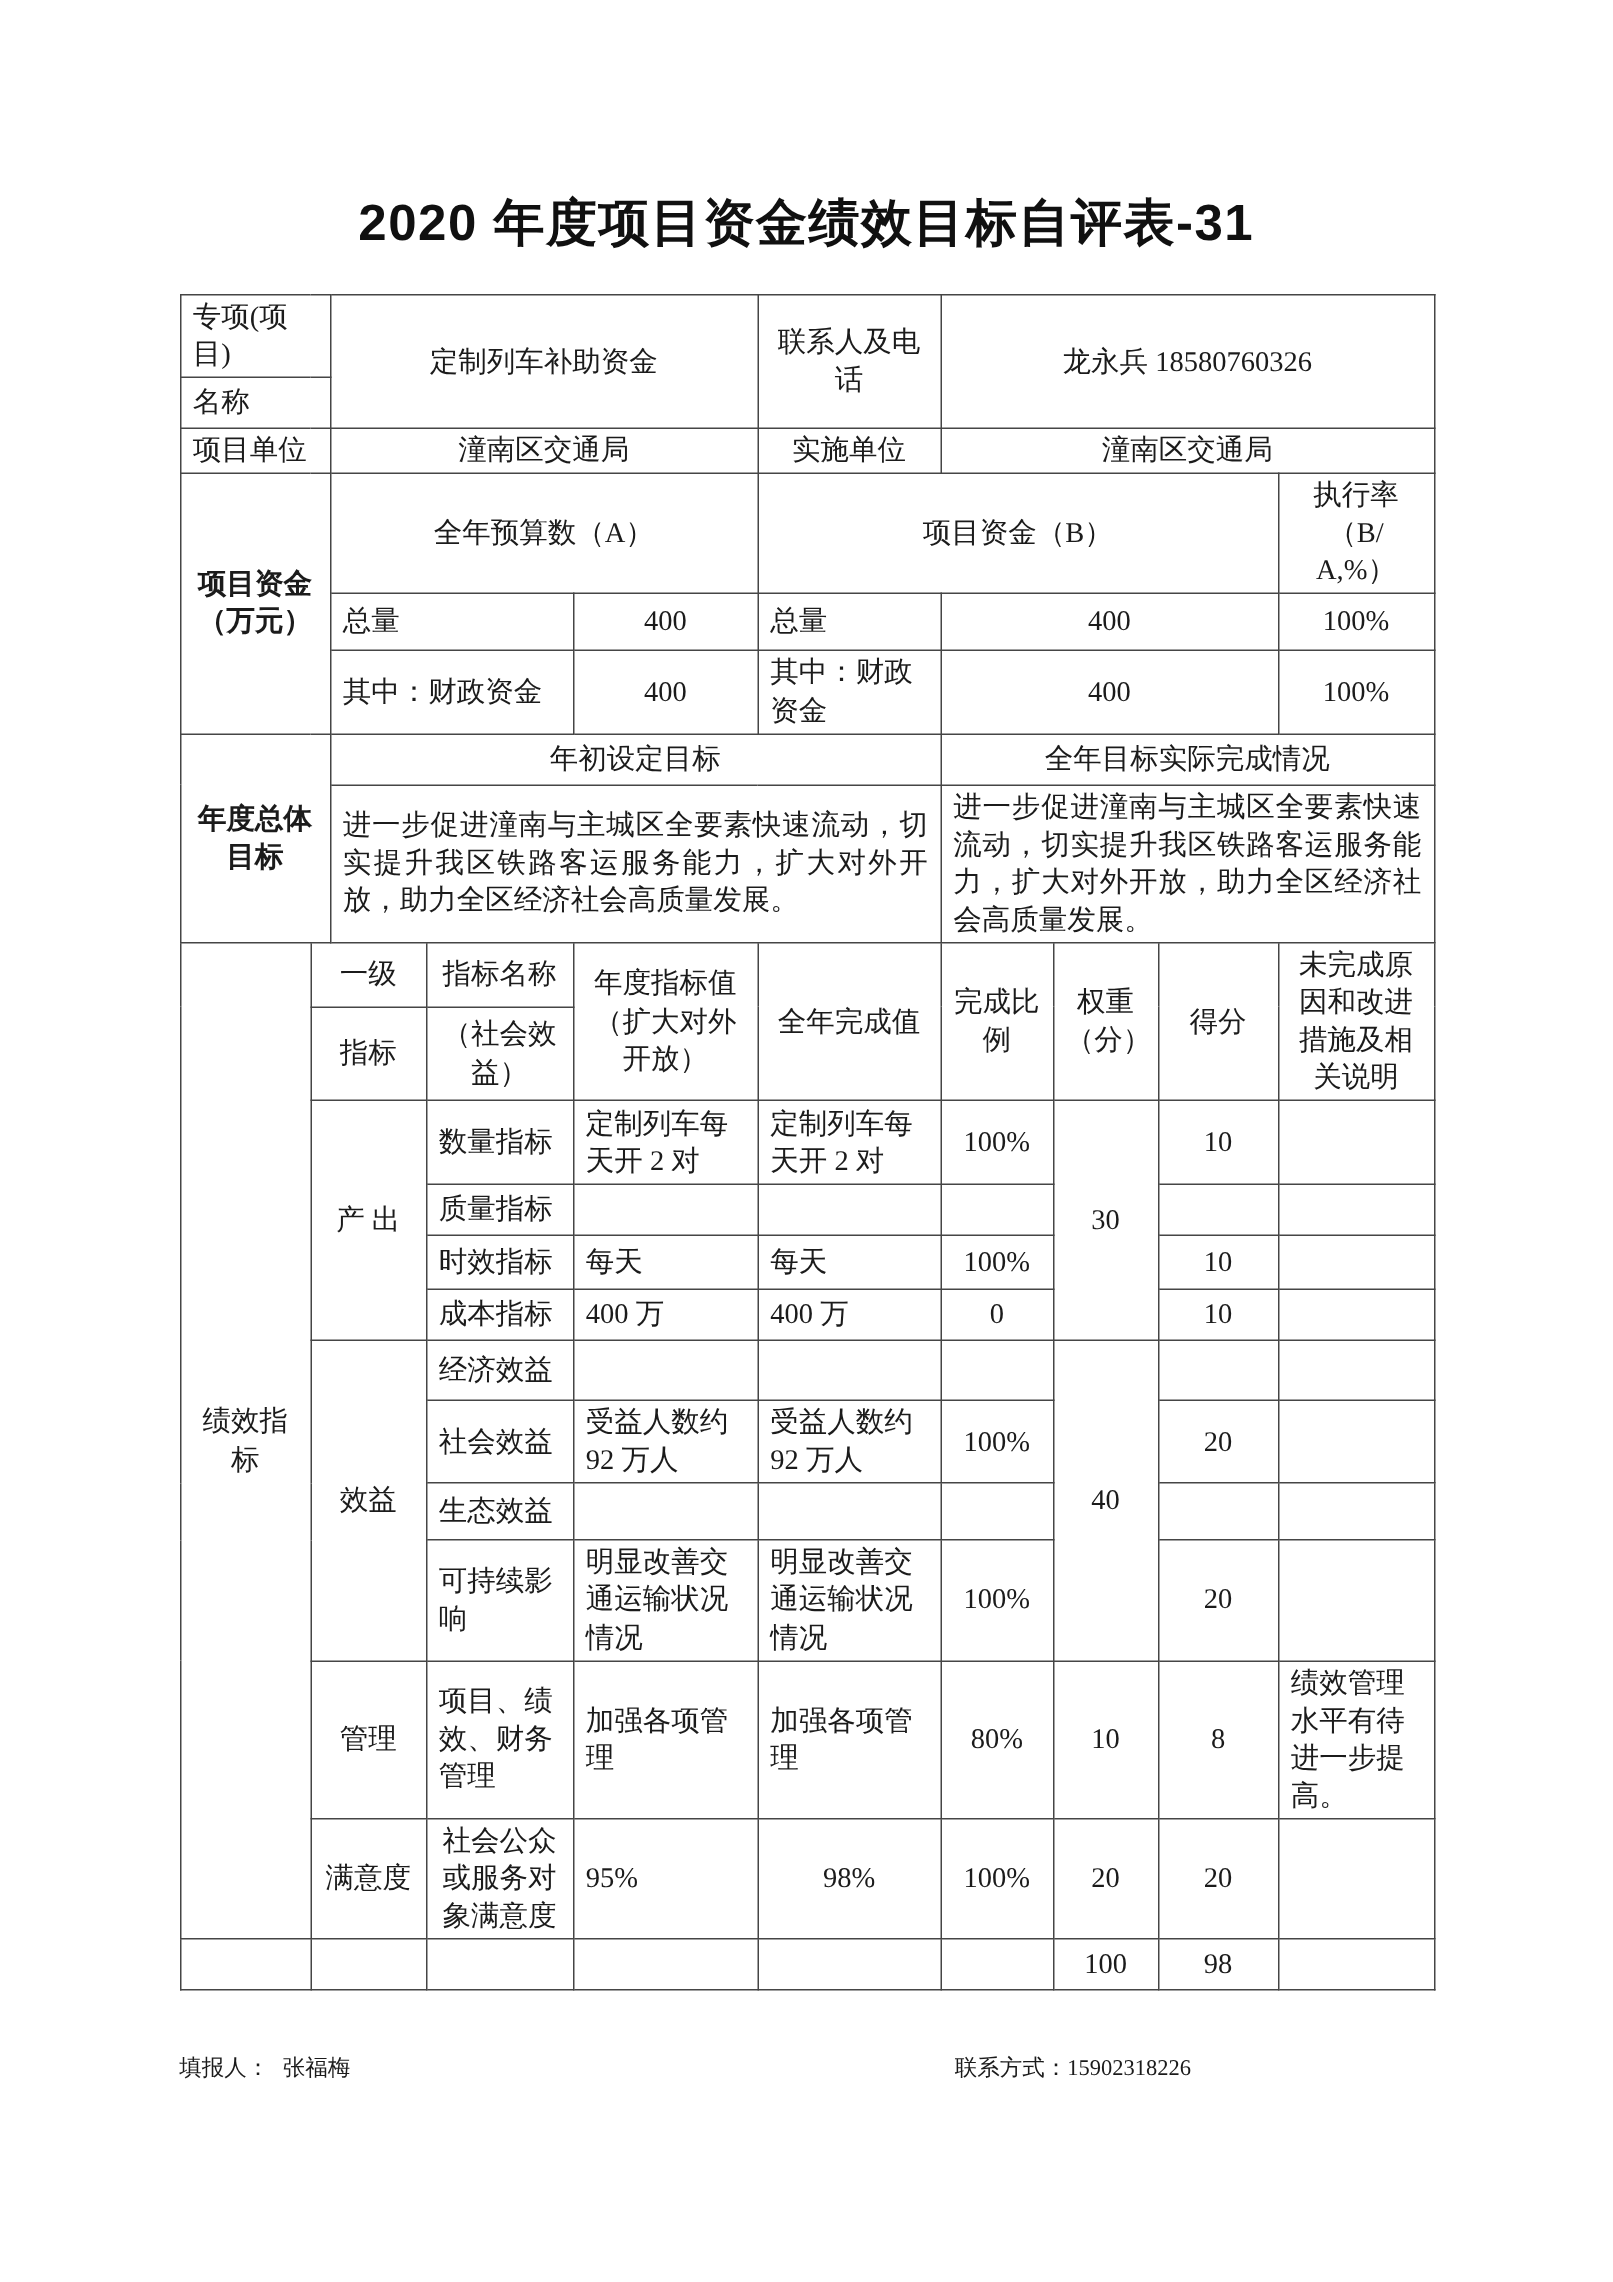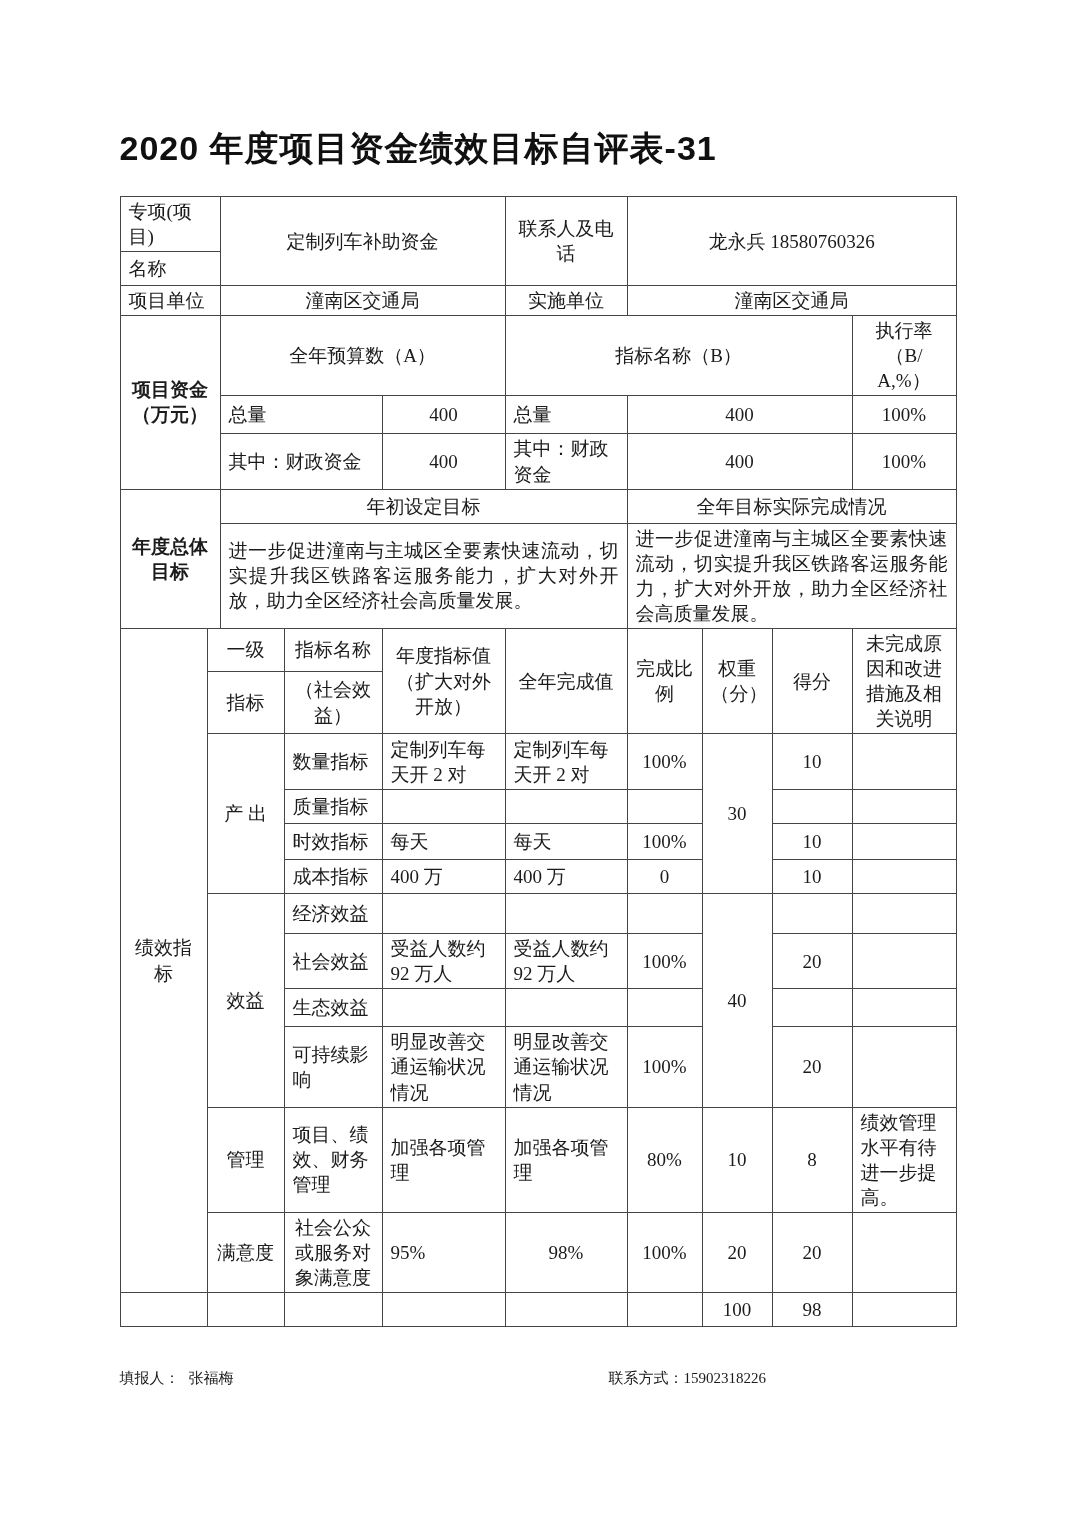--- a/index.html
+++ b/index.html
@@ -6,21 +6,21 @@
   html, body { background: #ffffff; }
   body {
     width: 1075px; min-height: 1521px;
     font-family: "Liberation Serif", "DejaVu Serif", serif;
     color: #1b1b1b;
   }
   .sheet { width: 836px; margin: 0 auto; padding-top: 126px; }
   .doc-title {
     font-family: "Liberation Sans", "DejaVu Sans", sans-serif;
     font-weight: 700; font-size: 34px; letter-spacing: 1px;
-    color: #101010; margin-bottom: 24px;
+    text-align: center; color: #101010; margin-bottom: 24px;
     white-space: nowrap;
   }
   table.form {
     border-collapse: collapse; table-layout: fixed; width: 836px;
     font-size: 19px; line-height: 1.32;
   }
   .form td {
     border: 1px solid #454545;
     padding: 2px 8px;
     vertical-align: middle;
@@ -29,21 +29,21 @@
   }
   .c { text-align: center; }
   .l { text-align: left; }
   .j { text-align: justify; padding: 4px 10px; }
   .pl14 { padding-left: 14px; }
   .labelwrap { text-align: center; padding: 2px 14px; font-weight: bold; }   
   .projlabel { text-align: left; padding: 2px 24px 2px 12px; }
   .pad20 { padding: 2px 20px; }
   .lastcol { padding: 2px 18px; }
   .footer { position: relative; margin-top: 42px; font-size: 15px; height: 24px; }
-  .footer .contact { position: absolute; left: 489px; top: 0; }
+  .footer .contact { position: absolute; left: 517px; top: 0; }
   .footer .name { margin-left: 9px; }
 </style>
 </head>
 <body>
 
 <div class="sheet">
   <div class="doc-title">2020 年度项目资金绩效目标自评表-31</div>
 
   <table class="form">
     <colgroup>
@@ -73,21 +73,21 @@
       <tr style="height:27px">
         <td colspan="2" class="l pl14">项目单位</td>
         <td colspan="3" class="c">潼南区交通局</td>
         <td class="c">实施单位</td>
         <td colspan="4" class="c">潼南区交通局</td>
       </tr>
 
       <tr style="height:47px">
         <td colspan="2" rowspan="3" class="labelwrap">项目资金（万元）</td>
         <td colspan="3" class="c">全年预算数（A）</td>
-        <td colspan="4" class="c">指标名称（B）</td>
+        <td colspan="4" class="c">项目资金（B）</td>
         <td class="c">执行率（B/A,%）</td>
       </tr>
       <tr style="height:38px">
         <td colspan="2" class="l pl14">总量</td>
         <td class="c">400</td>
         <td class="l">总量</td>
         <td colspan="3" class="c">400</td>
         <td class="c">100%</td>
       </tr>
       <tr style="height:46px">

